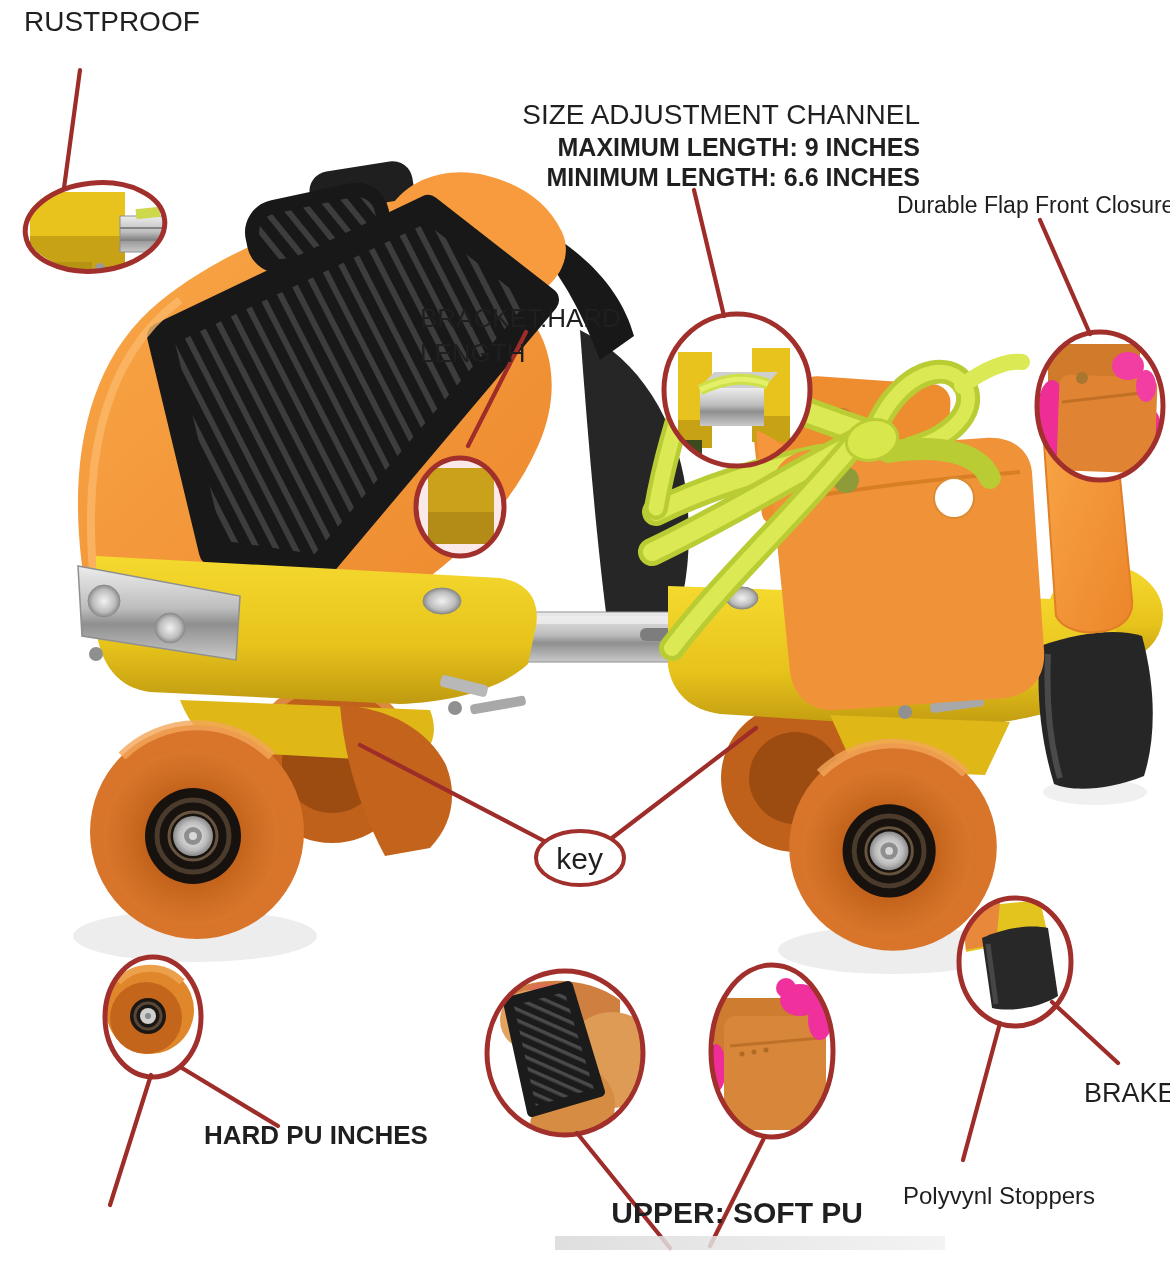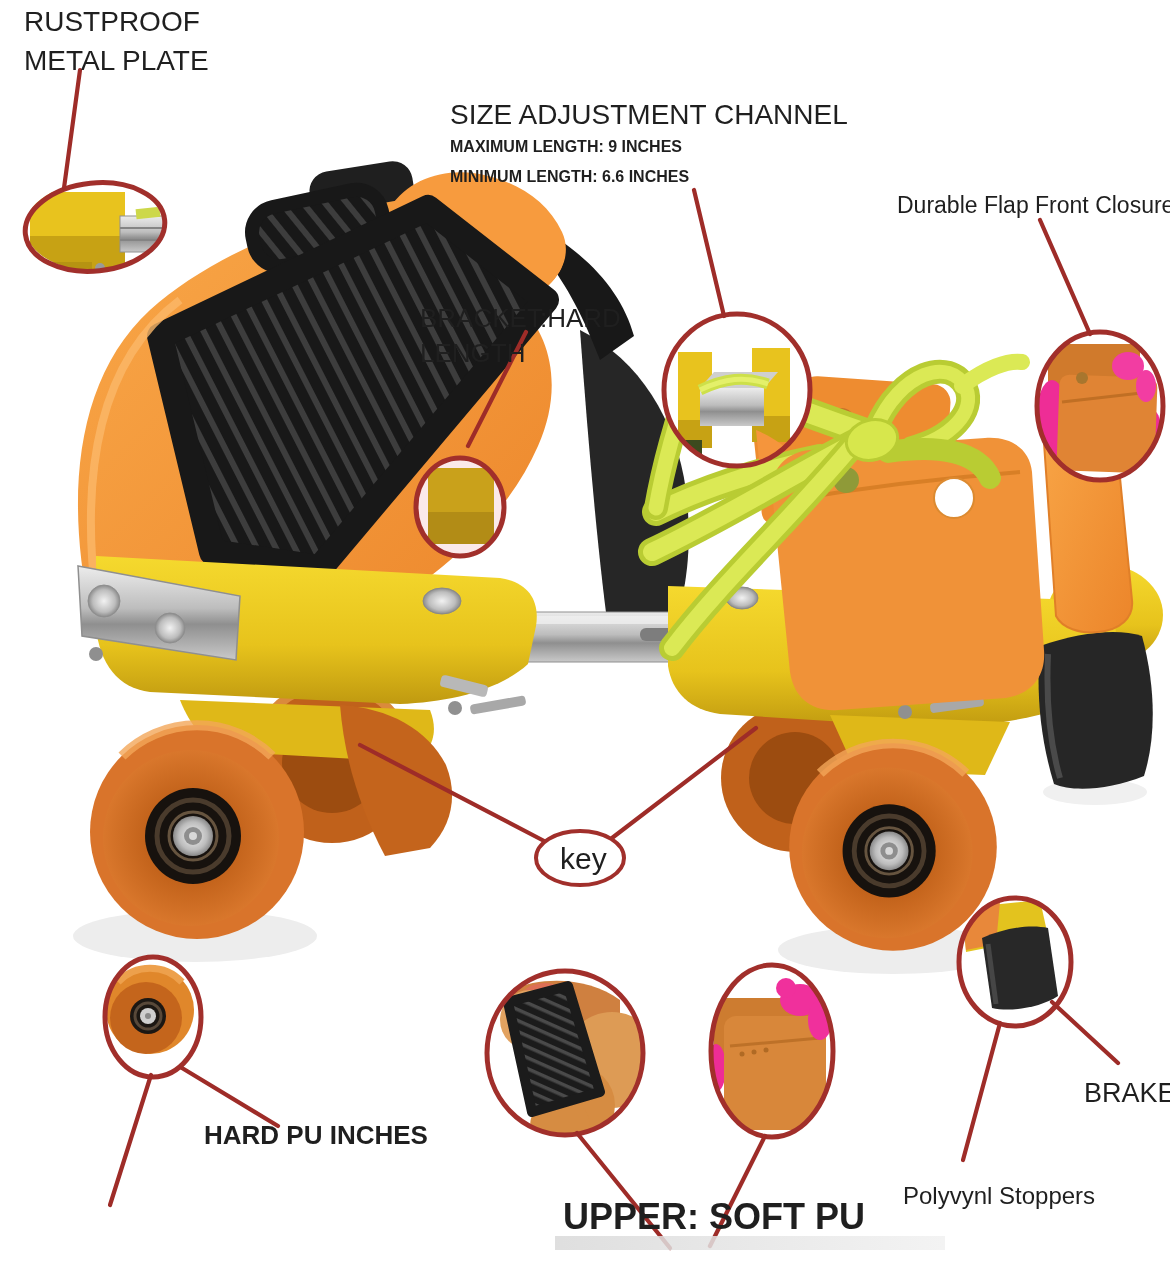--- a/index.html
+++ b/index.html
@@ -4,35 +4,35 @@
 <style>
   html,body{margin:0;padding:0;background:#fff;}
   #stage{position:relative;width:1170px;height:1280px;background:var(--bg,#fff);overflow:hidden;
          font-family:"Liberation Sans", sans-serif;text-decoration:underline;}
   svg{position:absolute;left:0;top:0;}
   .leader{fill:none;stroke:var(--accent,#9e2c28);stroke-width:4.2;stroke-linecap:round;}
   .ring{fill:none;stroke:var(--ring,#a12f2b);stroke-width:5;}
   .keyring{fill:#fff;stroke:var(--ring,#a12f2b);stroke-width:4;}
   .label{position:absolute;color:var(--text,#1f1f1f);white-space:nowrap;}
   .b{font-weight:700;}
-  .ctr{text-align:left;}
+  .ctr{text-align:right;}
   .rgt{}
   #lbl-rustproof{left:24px;top:2px;font-size:28px;line-height:39px;}
   #lbl-size{left:450px;top:98px;width:470px;font-size:28px;line-height:34px;}
-  #lbl-size .sub{font-size:16px;line-height:30px;}
+  #lbl-size .sub{font-size:25px;line-height:30px;}
   #lbl-durable{left:897px;top:192px;font-size:23px;}
   #lbl-bracket{left:420px;top:301px;width:198px;font-size:26px;line-height:35px;white-space:normal;}
-  #lbl-key{left:536px;top:842px;width:67px;font-size:30px;margin-left:24px;}
+  #lbl-key{left:536px;top:842px;width:67px;font-size:30px;}
   #lbl-hardpu{left:204px;top:1120px;font-size:26px;}
   #lbl-highrebound{left:8px;top:1202px;width:348px;font-size:26px;line-height:33px;white-space:normal;}
   #lbl-brake{left:1084px;top:1078px;font-size:27px;}
   #lbl-stoppers{left:894px;top:1182px;font-size:24px;margin-left:9px;}
   #upper-band{position:absolute;left:555px;top:1236px;width:390px;height:14px;
               background:linear-gradient(90deg,#d9d9d9,#f1f1f1);opacity:.85;}
-  #lbl-upper{left:563px;top:1196px;width:300px;font-size:36px;}
+  #lbl-upper{left:563px;top:1196px;width:300px;font-size:30px;}
 </style>
 </head>
 <body>
 
 <div id="stage">
 
 <svg width="1170" height="1280" viewBox="0 0 1170 1280">
   <defs>
     <linearGradient id="metalG" x1="0" y1="0" x2="0" y2="1">
       <stop offset="0" stop-color="#ececec"></stop>
@@ -333,21 +333,20 @@
     <line class="leader" x1="765" y1="1136" x2="710" y2="1246"></line>
     <line class="leader" x1="1052" y1="1002" x2="1118" y2="1063"></line>
     <line class="leader" x1="1000" y1="1023" x2="963" y2="1160"></line>
   </g>
 
   <ellipse class="keyring" cx="580" cy="858" rx="44" ry="27"></ellipse>
 </svg>
 
 <div class="label" id="lbl-rustproof">
   <div>RUSTPROOF</div>
-  <div>METAL PLATE</div>
 </div>
 
 <div class="label ctr" id="lbl-size">
   <div>SIZE ADJUSTMENT CHANNEL</div>
   <div class="sub b">MAXIMUM LENGTH: 9 INCHES</div>
   <div class="sub b">MINIMUM LENGTH: 6.6 INCHES</div>
 </div>
 
 <div class="label" id="lbl-durable">Durable Flap Front Closure</div>
 

